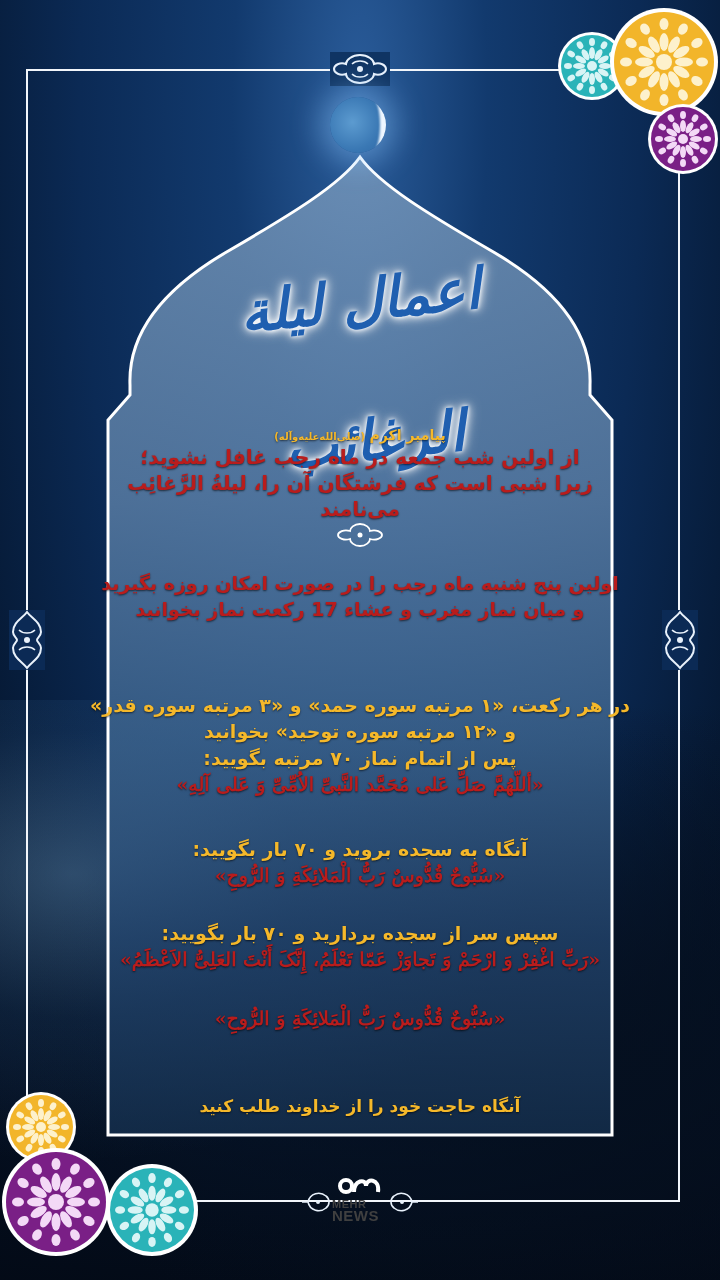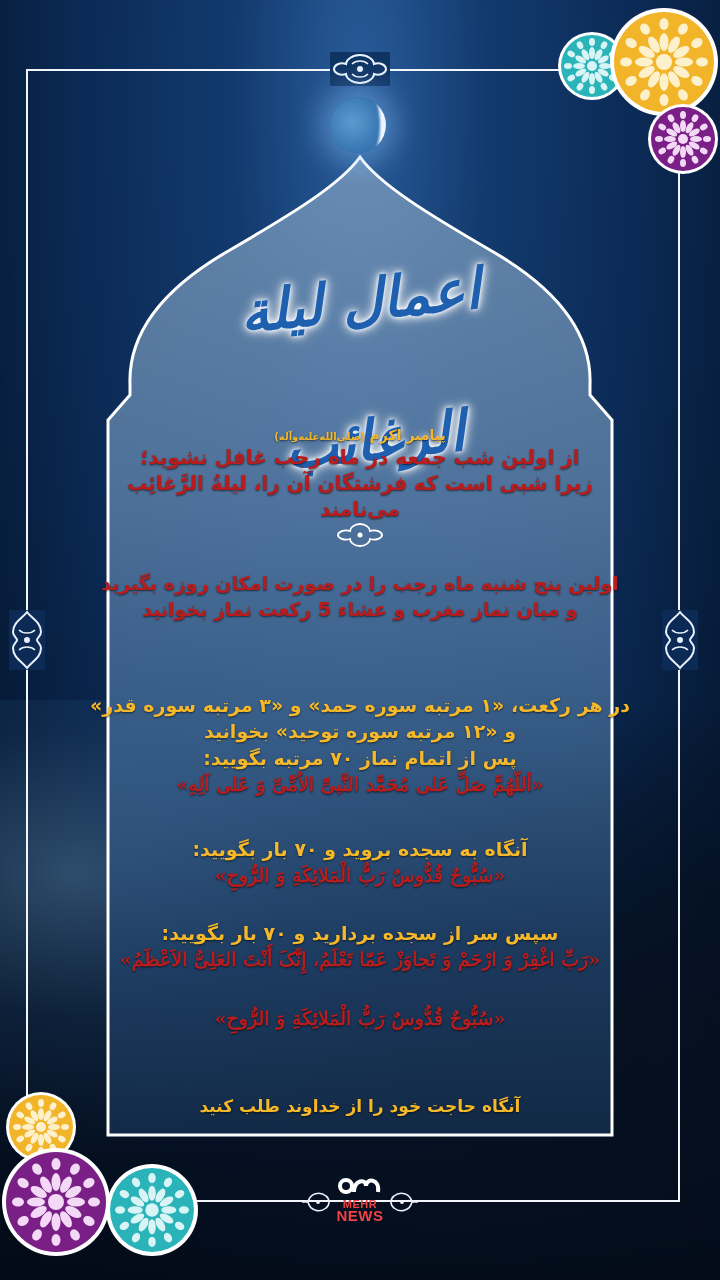--- a/index.html
+++ b/index.html
@@ -42,21 +42,21 @@
   }
   .content { position:absolute; left:90px; width:540px; text-align:center; direction:rtl; }
   .w { color:#b91c1c; font-weight:bold; text-shadow: 0 1px 2px rgba(0,0,0,0.6); }
   .y { color:#f5b82a; font-weight:bold; text-shadow: 0 1px 2px rgba(0,0,0,0.6); }
   .l { font-size:19px; line-height:26px; display:block; }
   .s { font-size:10px; line-height:14px; }
   .xs { font-size:10px; line-height:14px; display:block; }
   .ar { font-family:"DejaVu Serif", serif; font-size:19px; line-height:26px; display:block; }
   .orn { position:absolute; }
   .brand {
-    position:absolute; left:332px; top:1168px; width:56px; text-align:center; color:#ef4444;
+    position:absolute; left:332px; top:1168px; width:56px; text-align:left; color:#404040;
     font-family:"Liberation Sans", sans-serif; font-weight:bold; line-height:11px;
   }
   .brand .m { font-size:11px; letter-spacing:0.5px; }
   .brand .n { font-size:15px; font-weight:bold; letter-spacing:0.5px; }
 </style>
 </head>
 <body>
 
 <div class="sea"></div>
 
@@ -115,21 +115,21 @@
   <span class="w l" style="font-size:20px">زیرا شبی است که فرشتگان آن را، لیلةُ الرَّغائِب می‌نامند</span>
 </div>
 
 <svg class="orn" style="left:336px;top:522px" width="48" height="26" viewBox="0 0 48 26">
   <path d="M24 2 C 30 2, 34 6, 34 9 C 40 7, 46 10, 46 13 C 46 16, 40 19, 34 17 C 34 20, 30 24, 24 24 C 18 24, 14 20, 14 17 C 8 19, 2 16, 2 13 C 2 10, 8 7, 14 9 C 14 6, 18 2, 24 2 Z" fill="none" stroke="#ffffff" stroke-width="1.8"></path>
   <circle cx="24" cy="13" r="2.5" fill="#ffffff"></circle>
 </svg>
 
 <div class="content" style="top:570px">
   <span class="w l">اولین پنج شنبه ماه رجب را در صورت امکان روزه بگیرید</span>
-  <span class="w l">و میان نماز مغرب و عشاء 5 رکعت نماز بخوانید</span>
+  <span class="w l">و میان نماز مغرب و عشاء 17 رکعت نماز بخوانید</span>
 </div>
 
 <div class="content" style="top:692px">
   <span class="y l">در هر رکعت، «۱ مرتبه سوره حمد» و «۳ مرتبه سوره قدر»</span>
   <span class="y l">و «۱۲ مرتبه سوره توحید» بخوانید</span>
 </div>
 
 <div class="content" style="top:745px">
   <span class="y l">پس از اتمام نماز ۷۰ مرتبه بگویید:</span>
   <span class="w ar">«أللّهُمَّ صَلِّ عَلی مُحَمَّد النَّبیِّ الاُمِّیِّ وَ عَلی آلِهِ»</span>

